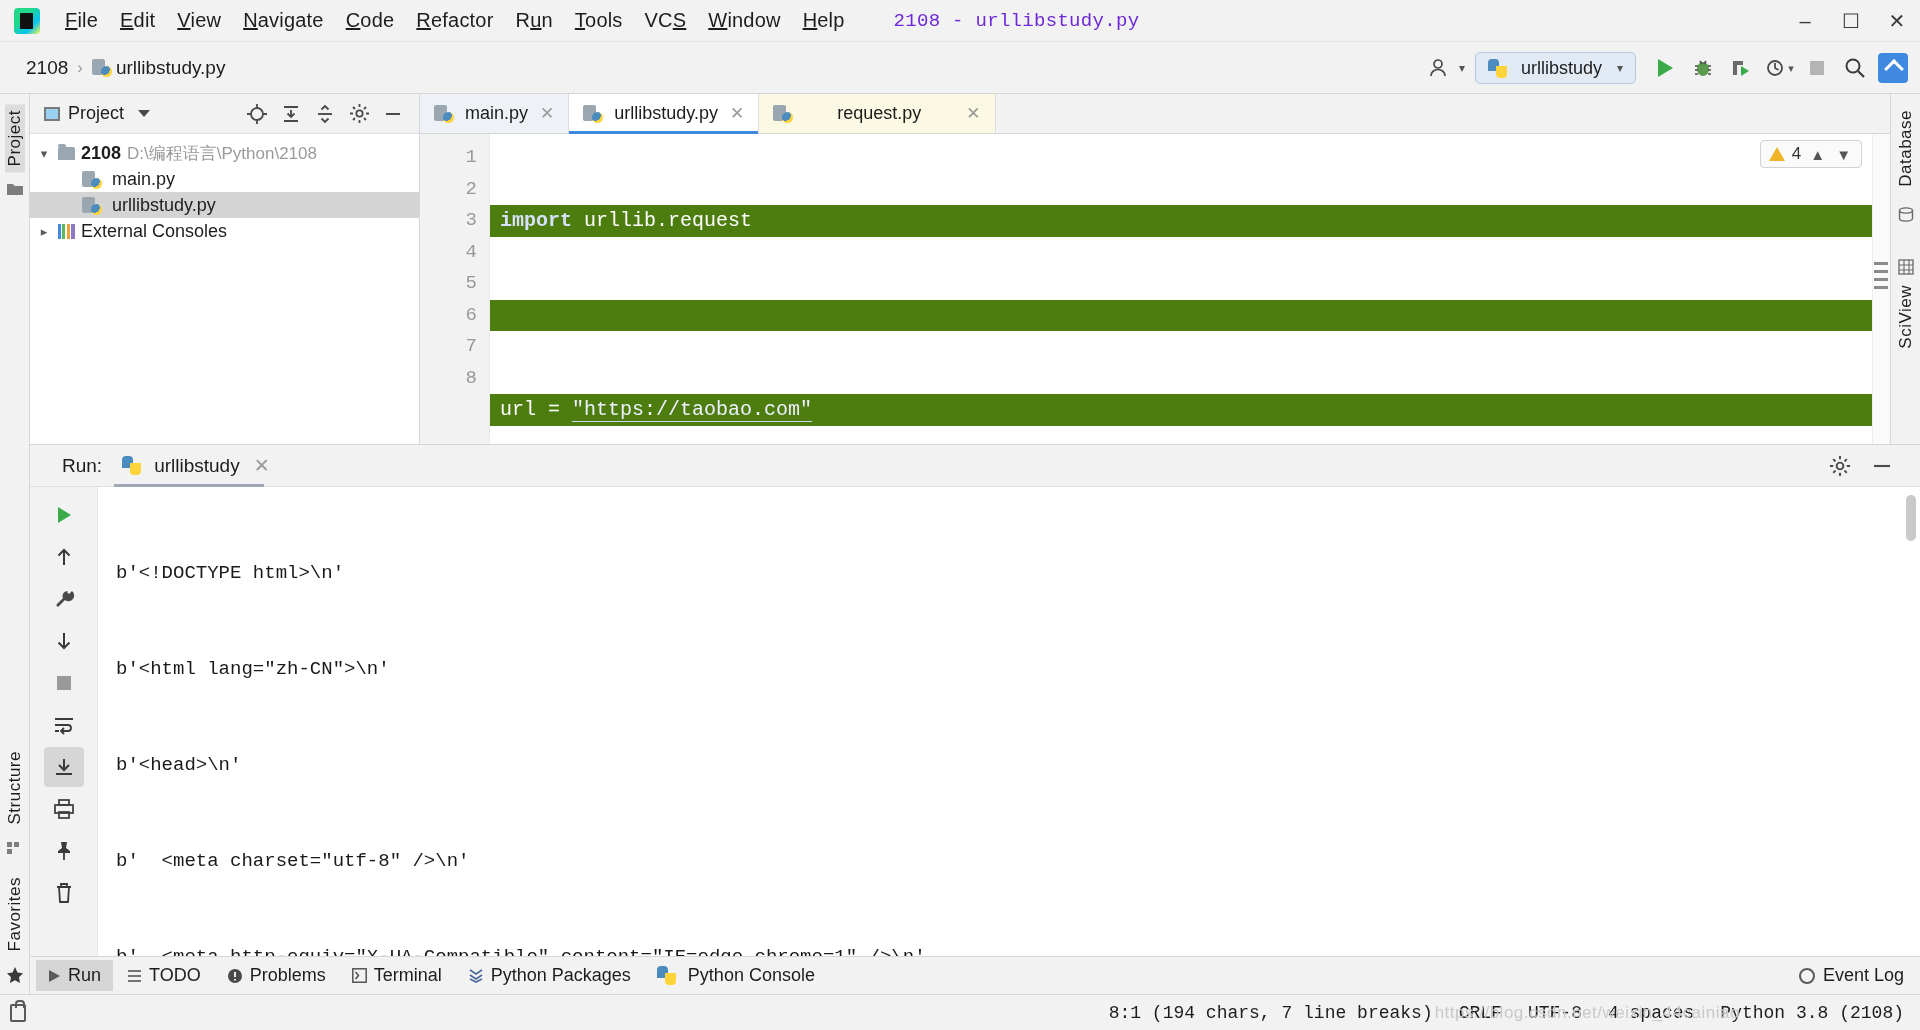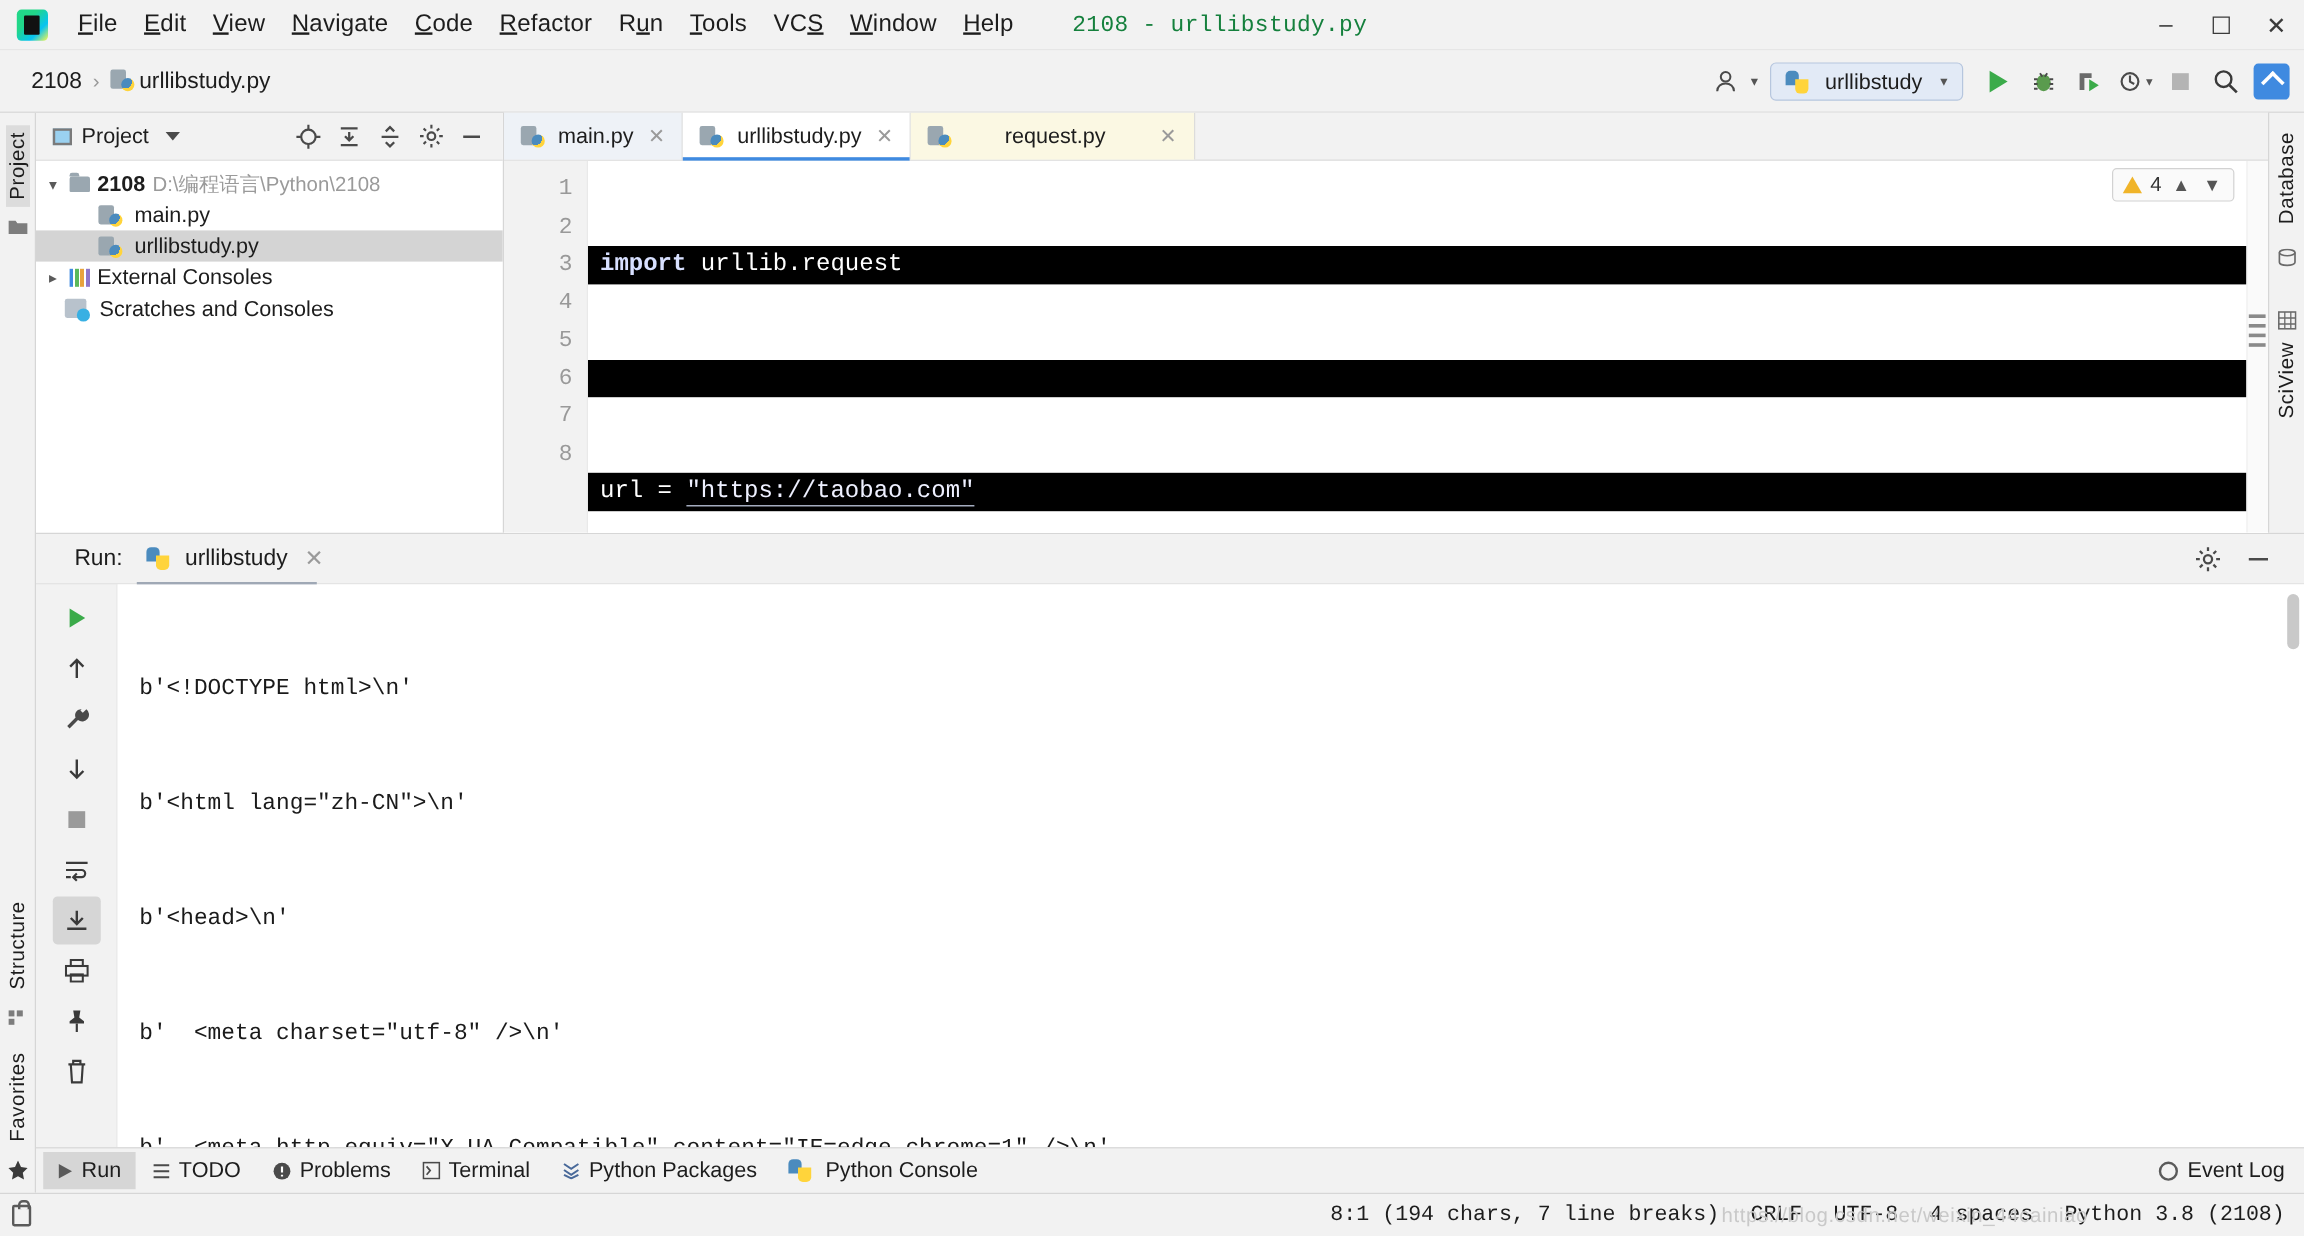--- a/index.html
+++ b/index.html
@@ -32,21 +32,21 @@
     content:""; position:absolute; left:6px; top:5px; width:13px; height:16px;
     background:#111; border-radius:1px;
   }
   .menubar { display: flex; align-items: center; gap: 0px; }
   .menu-item {
     padding: 5px 11px; font-size: 20px; color: #1d1d1d; cursor: default;
     font-family: "Liberation Sans", sans-serif; letter-spacing: .2px;
   }
   .menu-item .u { text-decoration: underline; }
   .win-title {
-    font-size: 19px; color:#15803d; margin-left: 38px; letter-spacing:.3px;
+    font-size: 19px; color:#6d28d9; margin-left: 38px; letter-spacing:.3px;
     font-family:"Liberation Mono", monospace;
     text-align:right;
   }
   .wincontrols { position:absolute; right:0; top:0; height:42px; display:flex; align-items:center; }
   .wc { width:46px; height:42px; display:flex; align-items:center; justify-content:center; font-size:20px; color:#3b3b3b; }
 
   
   .navbar {
     height: 52px; flex: 0 0 52px; background:#f2f2f2;
     display:flex; align-items:center; position:relative;
@@ -142,21 +142,21 @@
     font-family:"Liberation Mono", monospace; font-size:19px; color:#999; padding-top:8px;
     border-right:1px solid #e9e9e9; position:relative;
   }
   .gline{ height:31.5px; line-height:31.5px; padding-right:12px;}
   .codepane { flex:1 1 auto; position:relative; min-width:0; overflow:hidden;}
   .codeblock{
     font-family:"Liberation Mono", monospace; font-size:20px; line-height:31.5px;
     padding-top:8px; white-space:pre; color:#fff;
   }
   .cl { position:relative; height:31.5px; padding-left:10px; }
-  .cl.selbg { background:#000000; }
+  .cl.selbg { background:#4d7c0f; }
   .kw { color:#d8e0ff; font-weight:bold; }
   .str { color:#eef0ff; border-bottom:1px solid #cdd6ee;}
   .inspect-widget{
     position:absolute; right:28px; top:6px; display:flex; align-items:center; gap:7px;
     background:#fafafa; border:1px solid #d2d2d2; border-radius:4px; padding:3px 8px; font-size:17px; color:#333;
     z-index: 5;
   }
   .warn-tri{ width:0;height:0;border-left:8px solid transparent;border-right:8px solid transparent;border-bottom:14px solid #f0b429; position:relative;}
   .chev{ color:#555; font-size:15px; padding:0 2px;}
   .rightrail{
@@ -390,24 +390,20 @@
             </div>
             <div class="trow sel" style="padding-left:52px;">
               <span class="py-ico doc"></span>
               <span>urllibstudy.py</span>
             </div>
             <div class="trow">
               <span class="arrow">▸</span>
               <span class="libico"></span>
               <span>External Consoles</span>
             </div>
-            <div class="trow" style="padding-left:24px;">
-              <span class="scratch"></span>
-              <span style="margin-left:5px;">Scratches and Consoles</span>
-            </div>
           </div>
         </div>
 
         <div class="editor">
           <div class="tabs">
             <div class="tab">
               <span class="py-ico doc"></span>
               <span>main.py</span>
               <span class="x">✕</span>
             </div>

